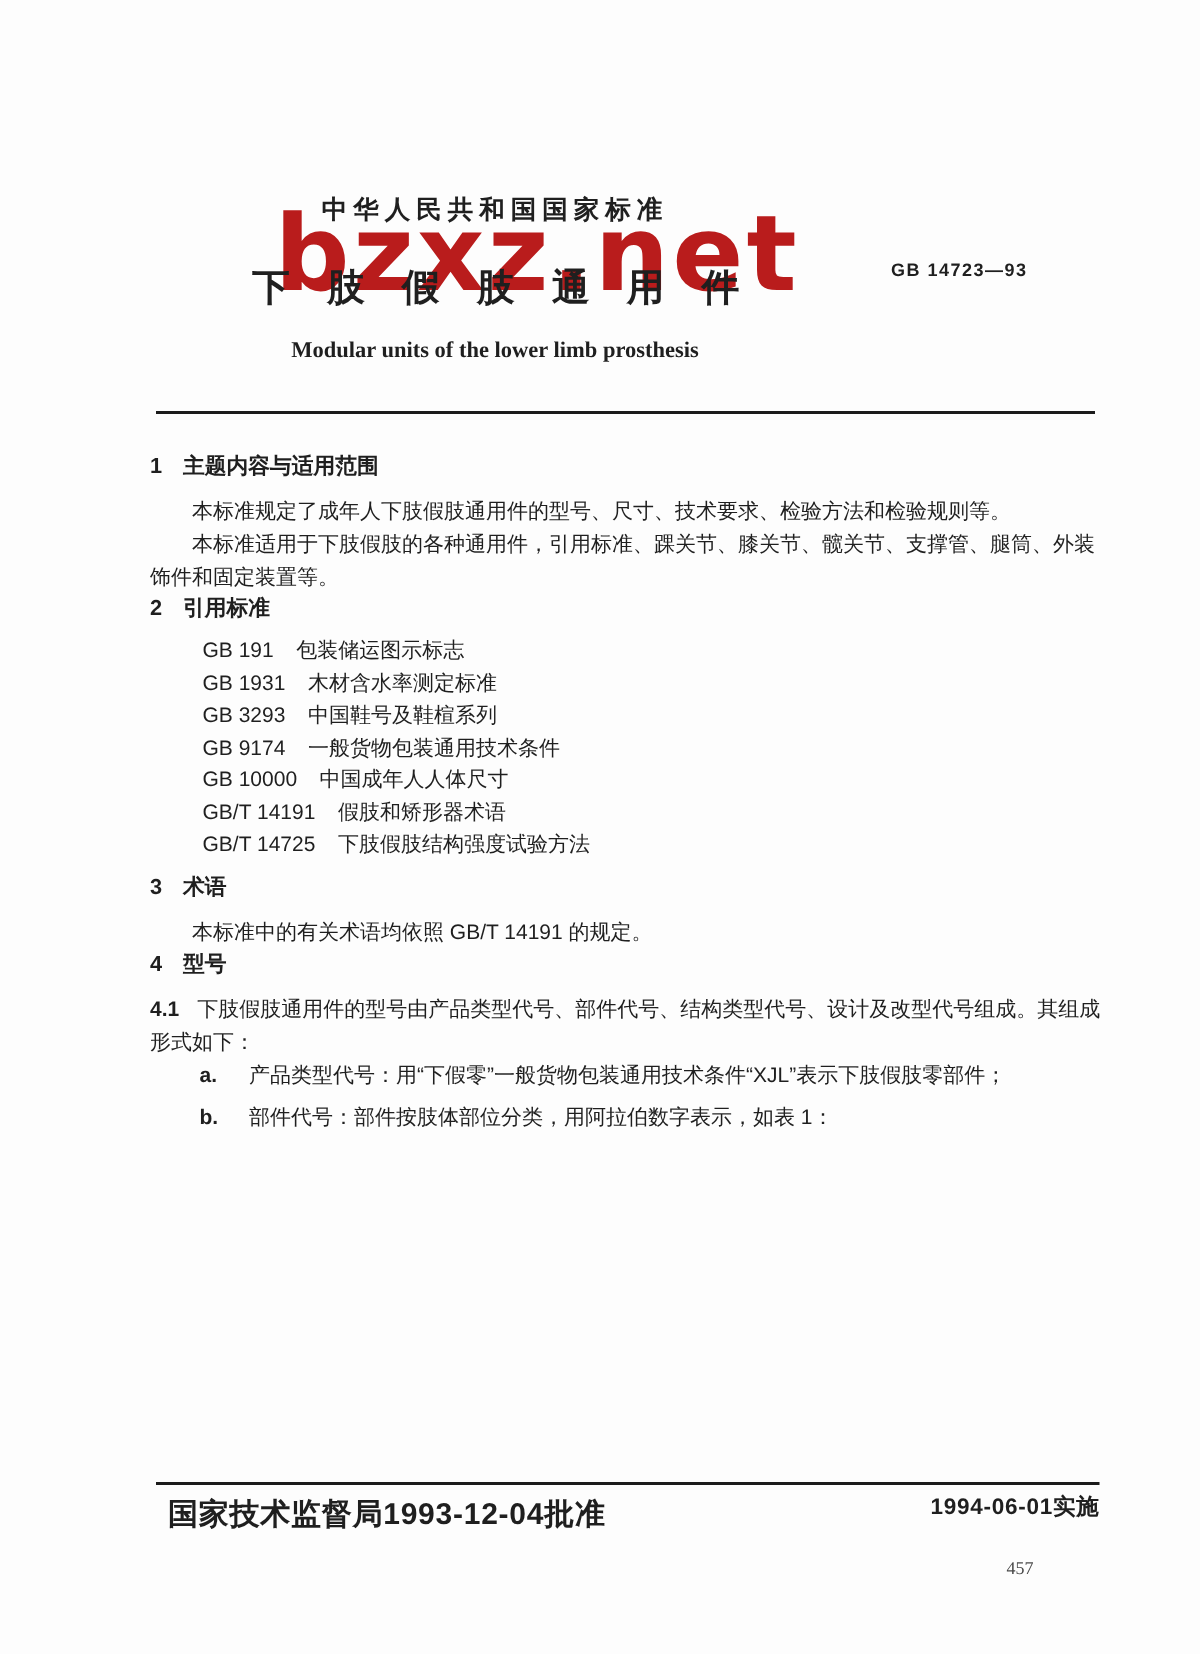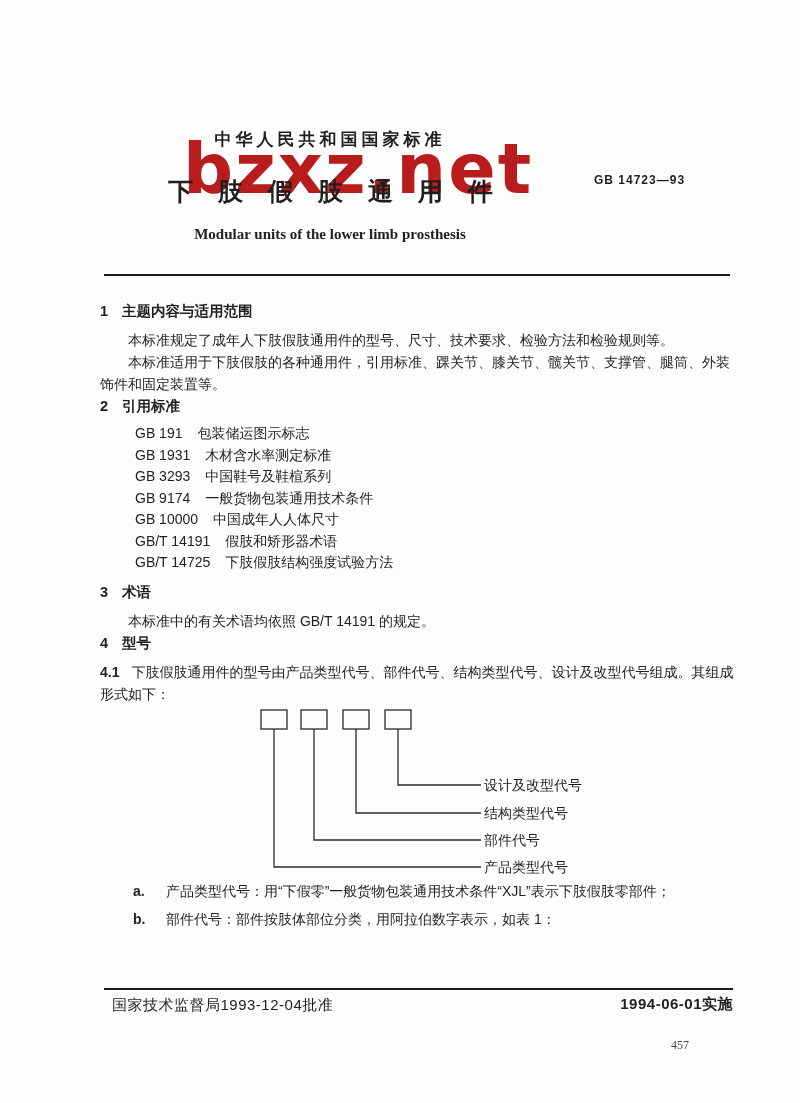--- a/index.html
+++ b/index.html
@@ -60,21 +60,21 @@
   .diagram svg{position:absolute;left:0;top:0;}
   .dg-label{
     position:absolute;left:384px;height:22px;line-height:22px;font-size:14px;
   }
   
   .item-row{display:flex;padding-left:33px;line-height:22px;}
   .item-label{font-weight:bold;width:33px;flex:0 0 33px;}
   
   .footer-left{
     position:absolute;left:112px;top:996px;z-index:1;
-    font-weight:normal;font-size:15px;letter-spacing:0.5px;
+    font-weight:bold;font-size:20px;letter-spacing:0.5px;
   }
   .footer-right{
     position:absolute;left:600px;top:995px;width:133px;text-align:right;z-index:1;
     font-weight:bold;font-size:15px;letter-spacing:0.5px;
   }
   .page-no{
     position:absolute;left:660px;top:1038px;width:40px;text-align:center;
     font-size:12px;color:#4a4a4a;z-index:1;
     font-family:"Liberation Serif",serif;
   }
@@ -135,38 +135,20 @@
     </div>
     <p class="para mb8">本标准中的有关术语均依照 GB/T 14191 的规定。</p>
 
     <div class="sec-h mb7">
       <span class="sec-no">4</span><span>型号</span>
     </div>
     <p class="clause">
       <span class="clause-no">4.1</span><span>下肢假肢通用件的型号由产品类型代号、部件代号、结构类型代号、设计及改型代号组成。其组成形式如下：</span>
     </p>
 
-    <div class="diagram mb3">
-      <svg width="634" height="172" viewBox="0 0 634 172">
-        <g fill="none" stroke="#2a2a2a" stroke-width="1.3">
-          <rect x="161" y="5" width="26" height="19"></rect>
-          <rect x="201" y="5" width="26" height="19"></rect>
-          <rect x="243" y="5" width="26" height="19"></rect>
-          <rect x="285" y="5" width="26" height="19"></rect>
-          <path d="M298,24 V80 H381"></path>
-          <path d="M256,24 V108 H381"></path>
-          <path d="M214,24 V135 H381"></path>
-          <path d="M174,24 V162 H381"></path>
-        </g>
-      </svg>
-      <div class="dg-label" style="top:69px">设计及改型代号</div>
-      <div class="dg-label" style="top:97px">结构类型代号</div>
-      <div class="dg-label" style="top:124px">部件代号</div>
-      <div class="dg-label" style="top:151px">产品类型代号</div>
-    </div>
 
     <div class="item-row mb6">
       <span class="item-label">a.</span>
       <span>产品类型代号：用“下假零”一般货物包装通用技术条件“XJL”表示下肢假肢零部件；</span>
     </div>
     <div class="item-row">
       <span class="item-label">b.</span>
       <span>部件代号：部件按肢体部位分类，用阿拉伯数字表示，如表 1：</span>
     </div>
 

